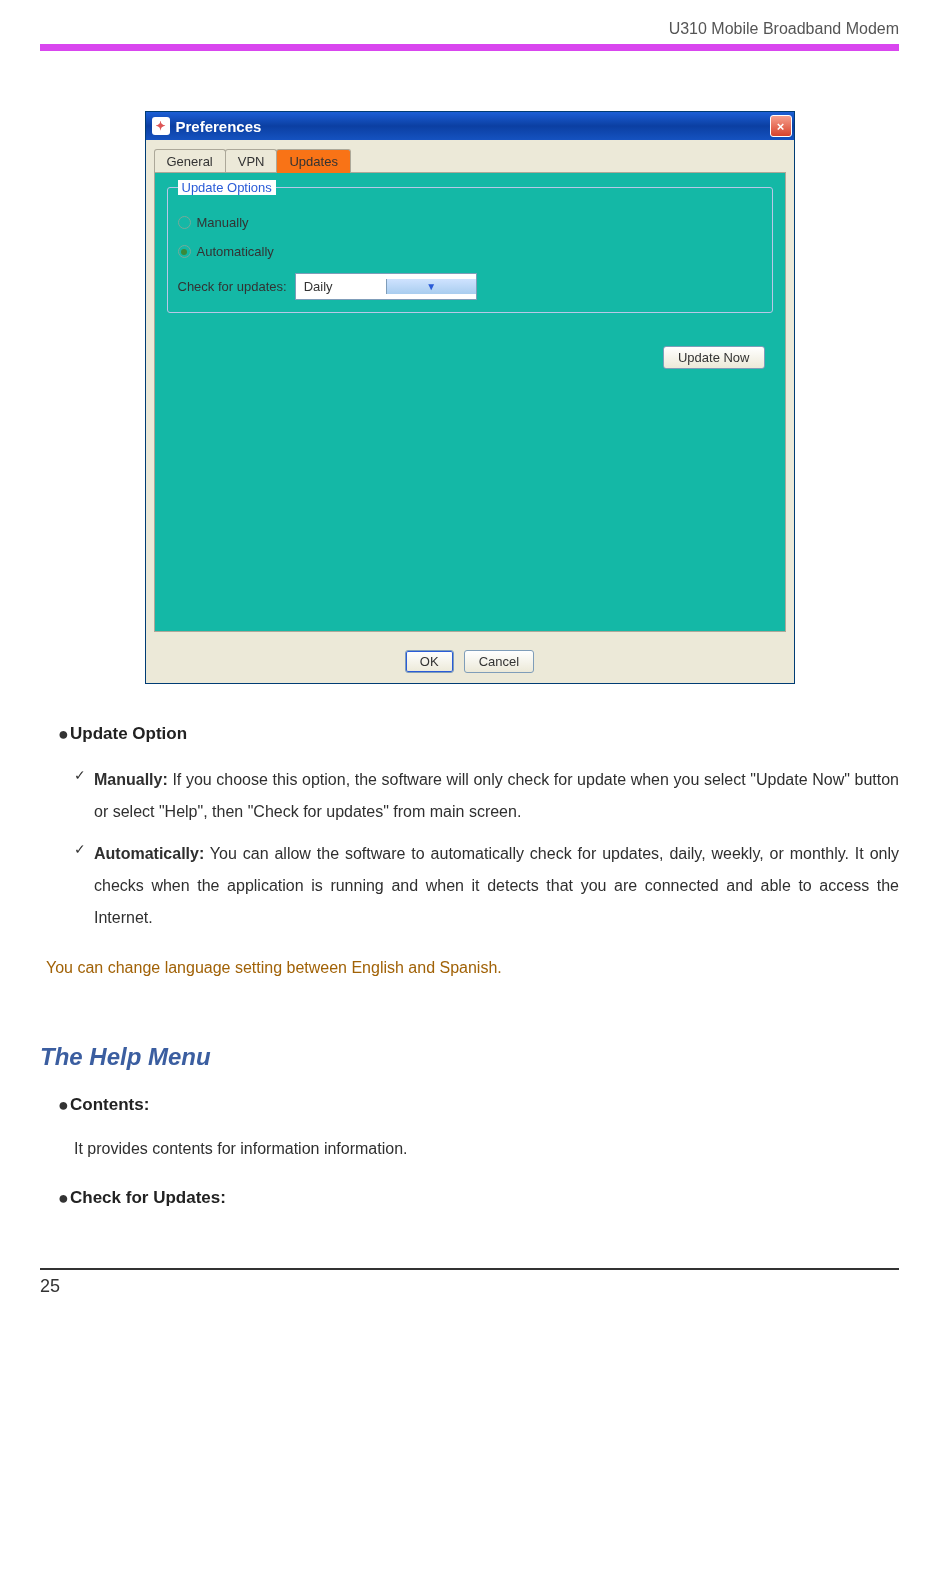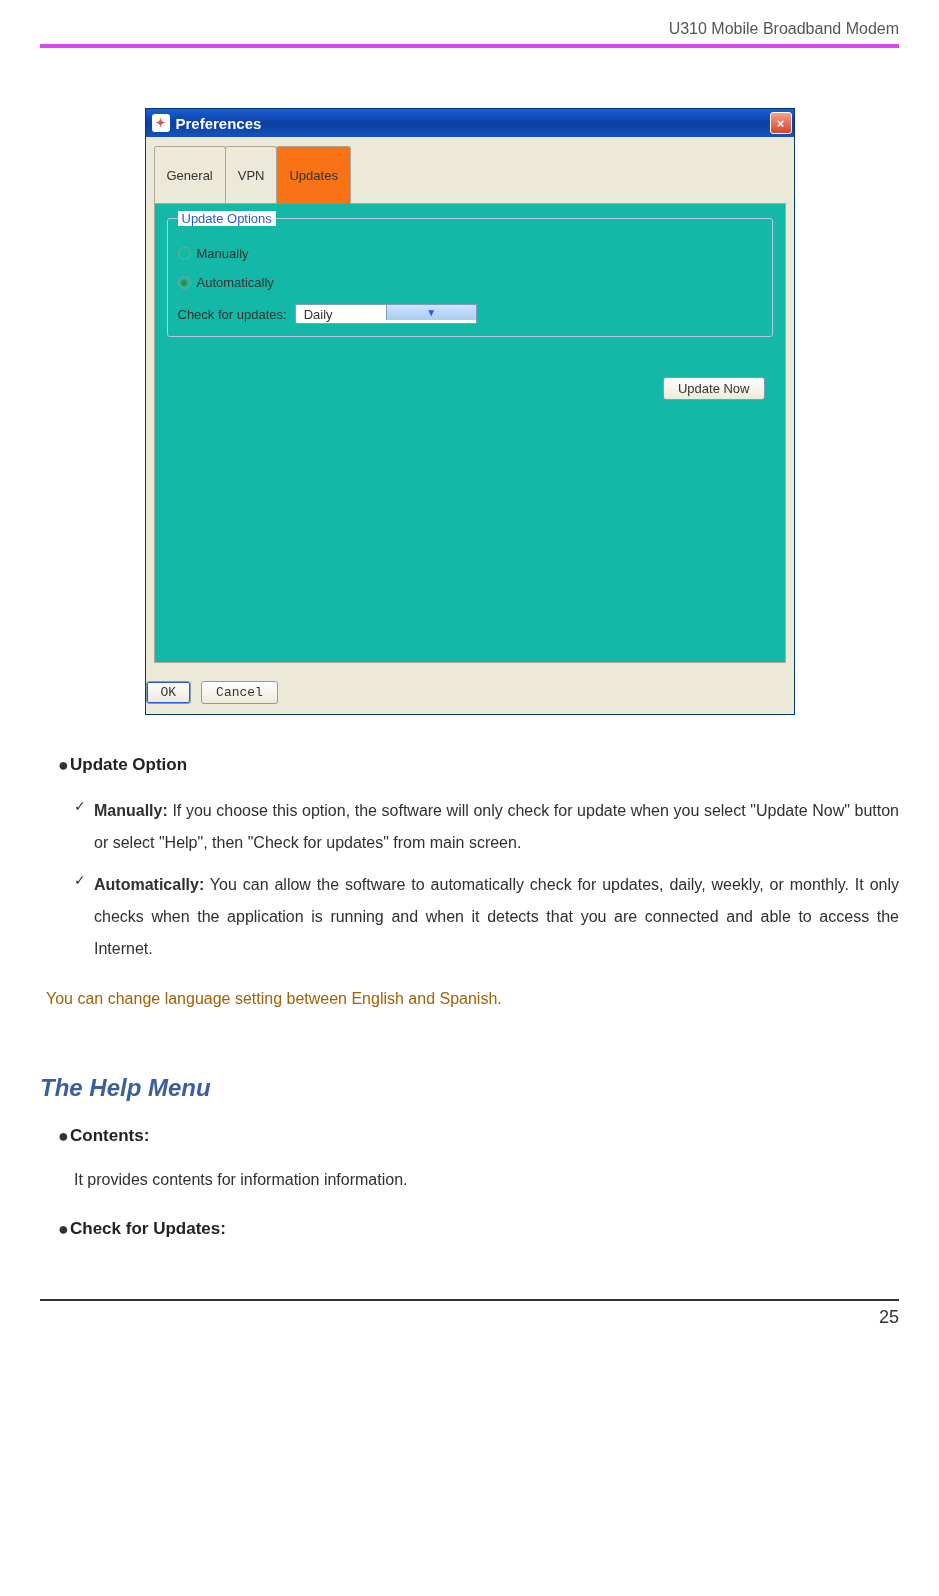--- a/index.html
+++ b/index.html
@@ -12,21 +12,21 @@
     width: 939px;
   }
   .page {
     padding: 20px 40px 40px 40px;
   }
   .page-header {
     text-align: right;
     font-size: 16px;
     color: #555;
     padding-bottom: 6px;
-    border-bottom: 4px solid #d946ef;
+    border-bottom: 7px solid #d946ef;
     margin-bottom: 60px;
   }
   
   .pref-wrap {
     display:flex;
     justify-content:center;
     margin-bottom: 40px;
   }
   .pref-window {
     width: 650px;
@@ -64,21 +64,21 @@
     cursor:pointer;
   }
   .client {
     padding: 8px;
   }
   .tabs {
     display:flex;
     gap:0;
   }
   .tab {
-    padding: 21px 12px;
+    padding: 4px 12px;
     border: 1px solid #aca899;
     border-bottom: none;
     background: #ece9d8;
     position: relative;
     top: 1px;
     cursor:pointer;
     border-radius: 3px 3px 0 0;
     margin-right: -1px;
     font-size:13px;
   }
@@ -121,21 +121,21 @@
   }
   .radio .dot { width:6px; height:6px; border-radius:50%; background:#3a8a3a; display:none; }
   .radio.checked .dot { display:block; }
   .check-row {
      display:flex; align-items:center; gap:8px;
      margin-top:10px;
      color:#333;
   }
   .combo {
     display:inline-flex; border:1px solid #7f9db9; background:#fff;
-    height:20px; align-items:flex-start; cursor:pointer;
+    height:27px; align-items:center; cursor:pointer;
   }
   .combo span {
     padding: 2px 8px; min-width:90px;
   }
   .combo .arrow {
     width:18px; background: linear-gradient(#cfe3ff,#a9cdef);
     border-left:1px solid #7f9db9;
     display:flex; align-items:center; justify-content:center;
     color:#2a5bd7; font-size:10px;
   }
@@ -148,23 +148,22 @@
     font-size:13px;
   }
   .update-now {
     position:absolute;
     right: 20px;
     top: 173px;
   }
   .bottom-btns {
     display:flex;
     gap:10px;
-    justify-content:flex-start;
+    justify-content:center;
     padding: 10px 0;
-    font-family: Liberation Mono, monospace;
   }
   .btn.default { box-shadow: 0 0 0 1px #2a5bd7 inset; font-weight:normal; }
   
   .bullet-list { margin: 0 0 20px 18px; }
   .bullet-item { display:flex; margin-bottom: 8px; }
   .bullet-mark {
     width: 12px; flex:none;
     font-size: 18px; line-height: 20px;
     color:#333;
   }
@@ -210,21 +209,21 @@
   .sub-para {
     font-size:16px;
     color:#2f2f2f;
     margin: 6px 0 24px 34px;
     line-height:1.8;
   }
   .page-footer {
     border-top: 2px solid #333;
     margin-top: 60px;
     padding-top: 6px;
-    text-align: right;
+    text-align: left;
     font-size: 18px;
     color:#333;
   }
 </style>
 </head>
 <body>
 
 <div class="page">
 
   <div class="page-header">

